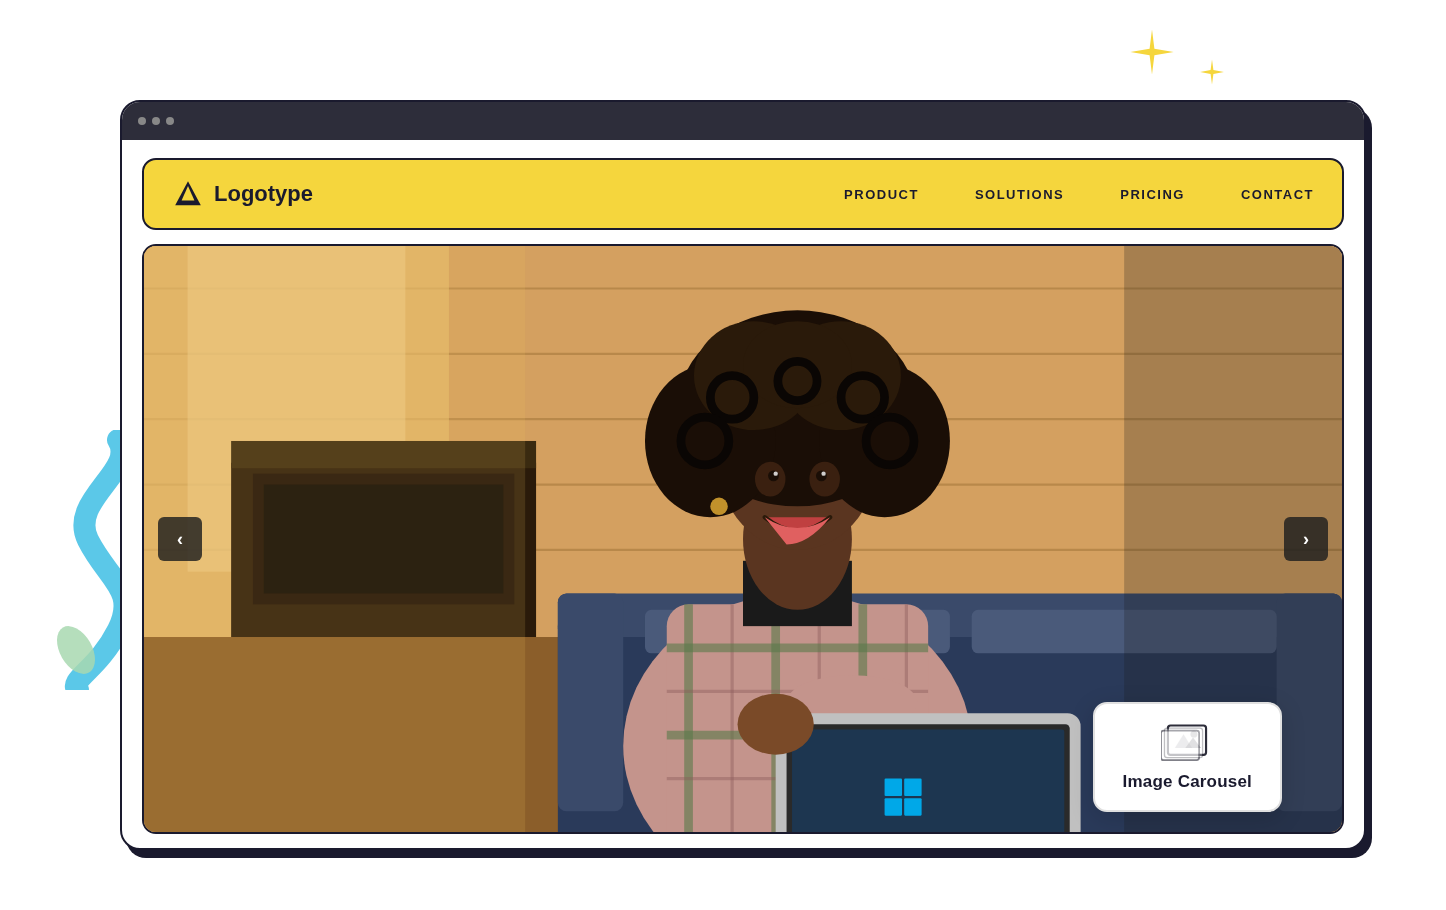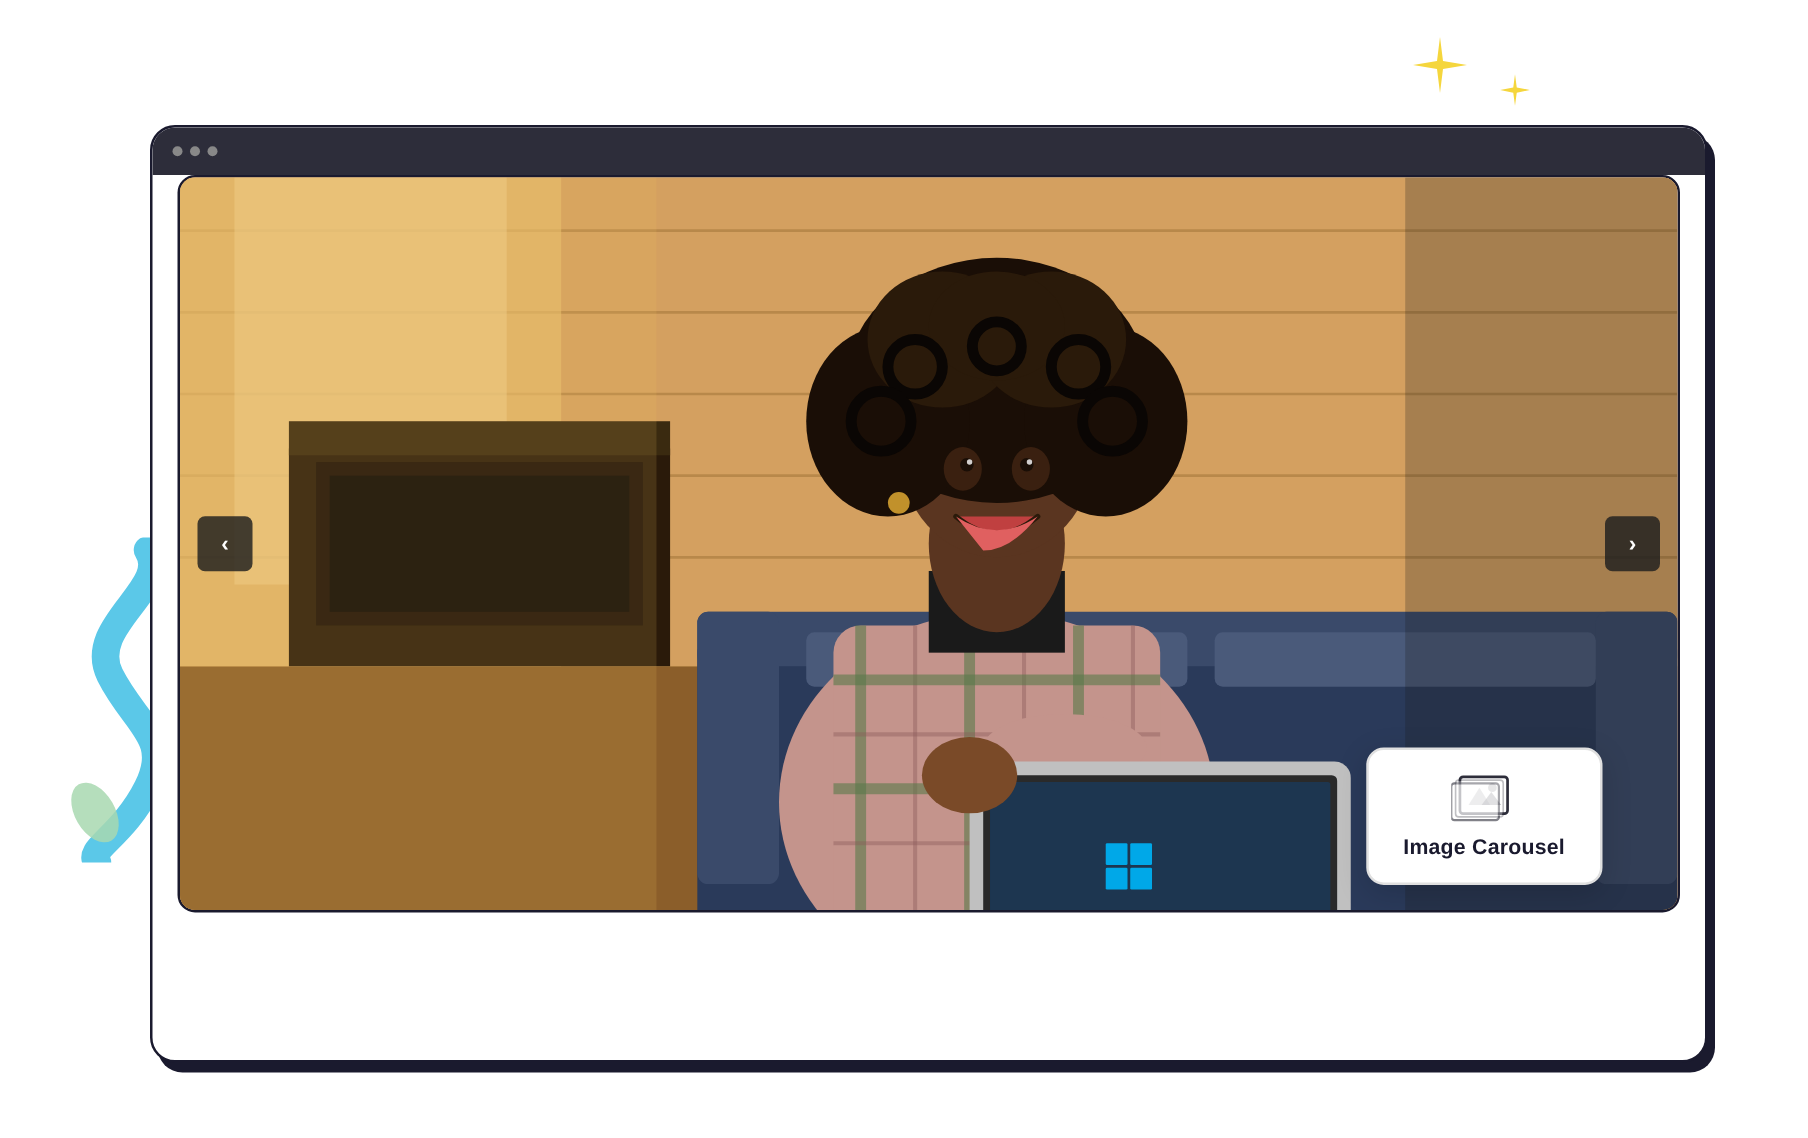--- a/index.html
+++ b/index.html
@@ -226,20 +226,38 @@
 </div>
 
 <div class="browser-window">
 
   <div class="browser-chrome">
     <div class="browser-dot"></div>
     <div class="browser-dot"></div>
     <div class="browser-dot"></div>
   </div>
 
+  <div class="nav-bar">
+    <div class="logo-area">
+      <div class="logo-icon">
+        <svg viewBox="0 0 40 40" fill="none" xmlns="http://www.w3.org/2000/svg">
+          <path d="M20 4 L36 34 L4 34 Z" fill="#1a1a2e"></path>
+          <path d="M20 10 L28 28 L12 28 Z" fill="#F5D63D"></path>
+        </svg>
+      </div>
+      <span class="logo-text">Logotype</span>
+    </div>
+
+    <nav class="nav-links">
+      <span class="nav-link">PRODUCT</span>
+      <span class="nav-link">SOLUTIONS</span>
+      <span class="nav-link">PRICING</span>
+      <span class="nav-link">CONTACT</span>
+    </nav>
+  </div>
 
   <div class="carousel-container">
 
     <div class="carousel-photo">
       
       <svg width="100%" height="100%" viewBox="0 0 1100 580" preserveAspectRatio="xMidYMid slice" xmlns="http://www.w3.org/2000/svg">
 
         <rect width="1100" height="580" fill="#c8974a"></rect>
 
         <rect y="380" width="1100" height="200" fill="#8b5e2a"></rect>

